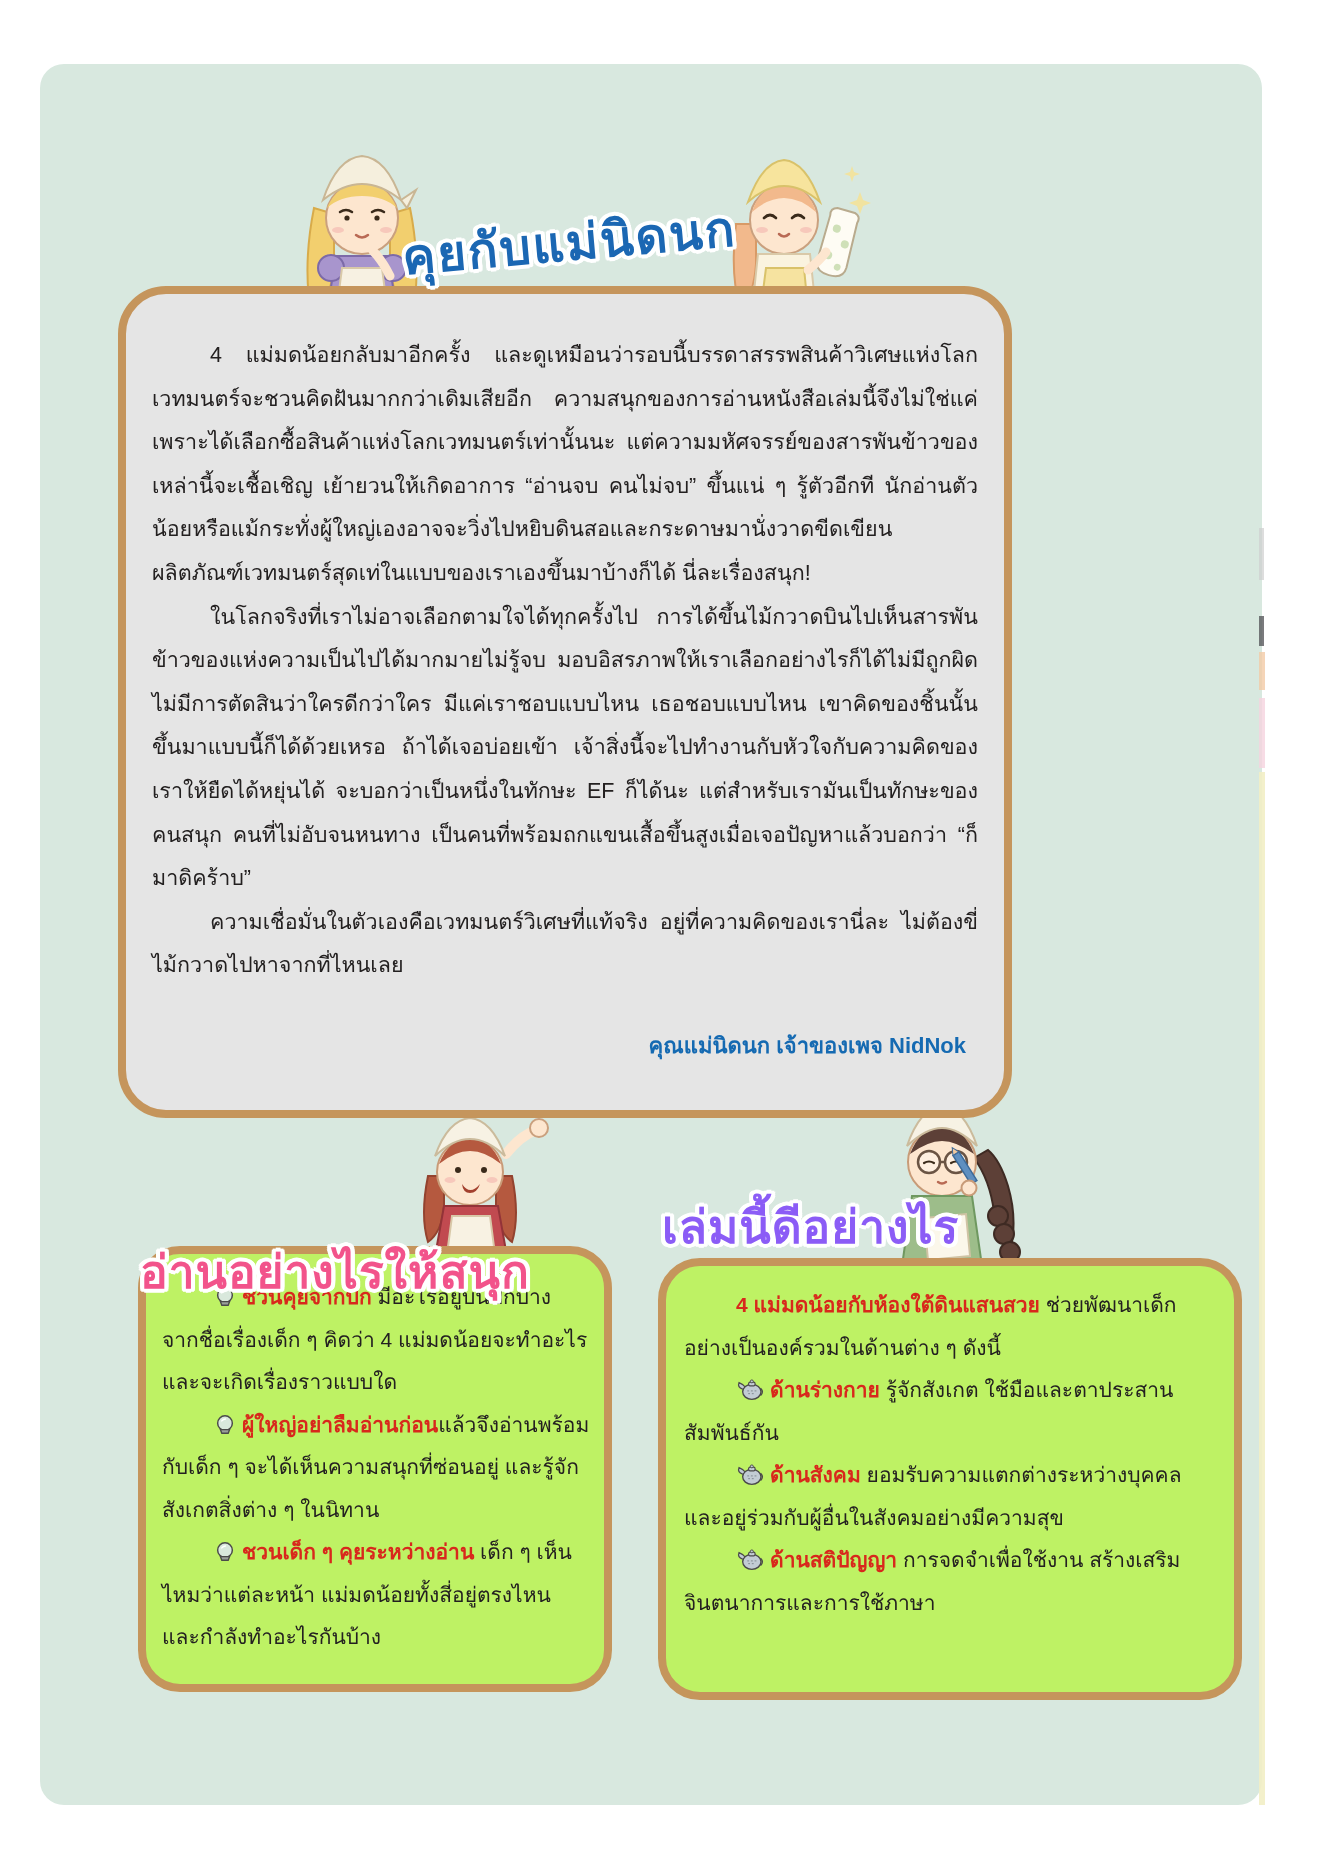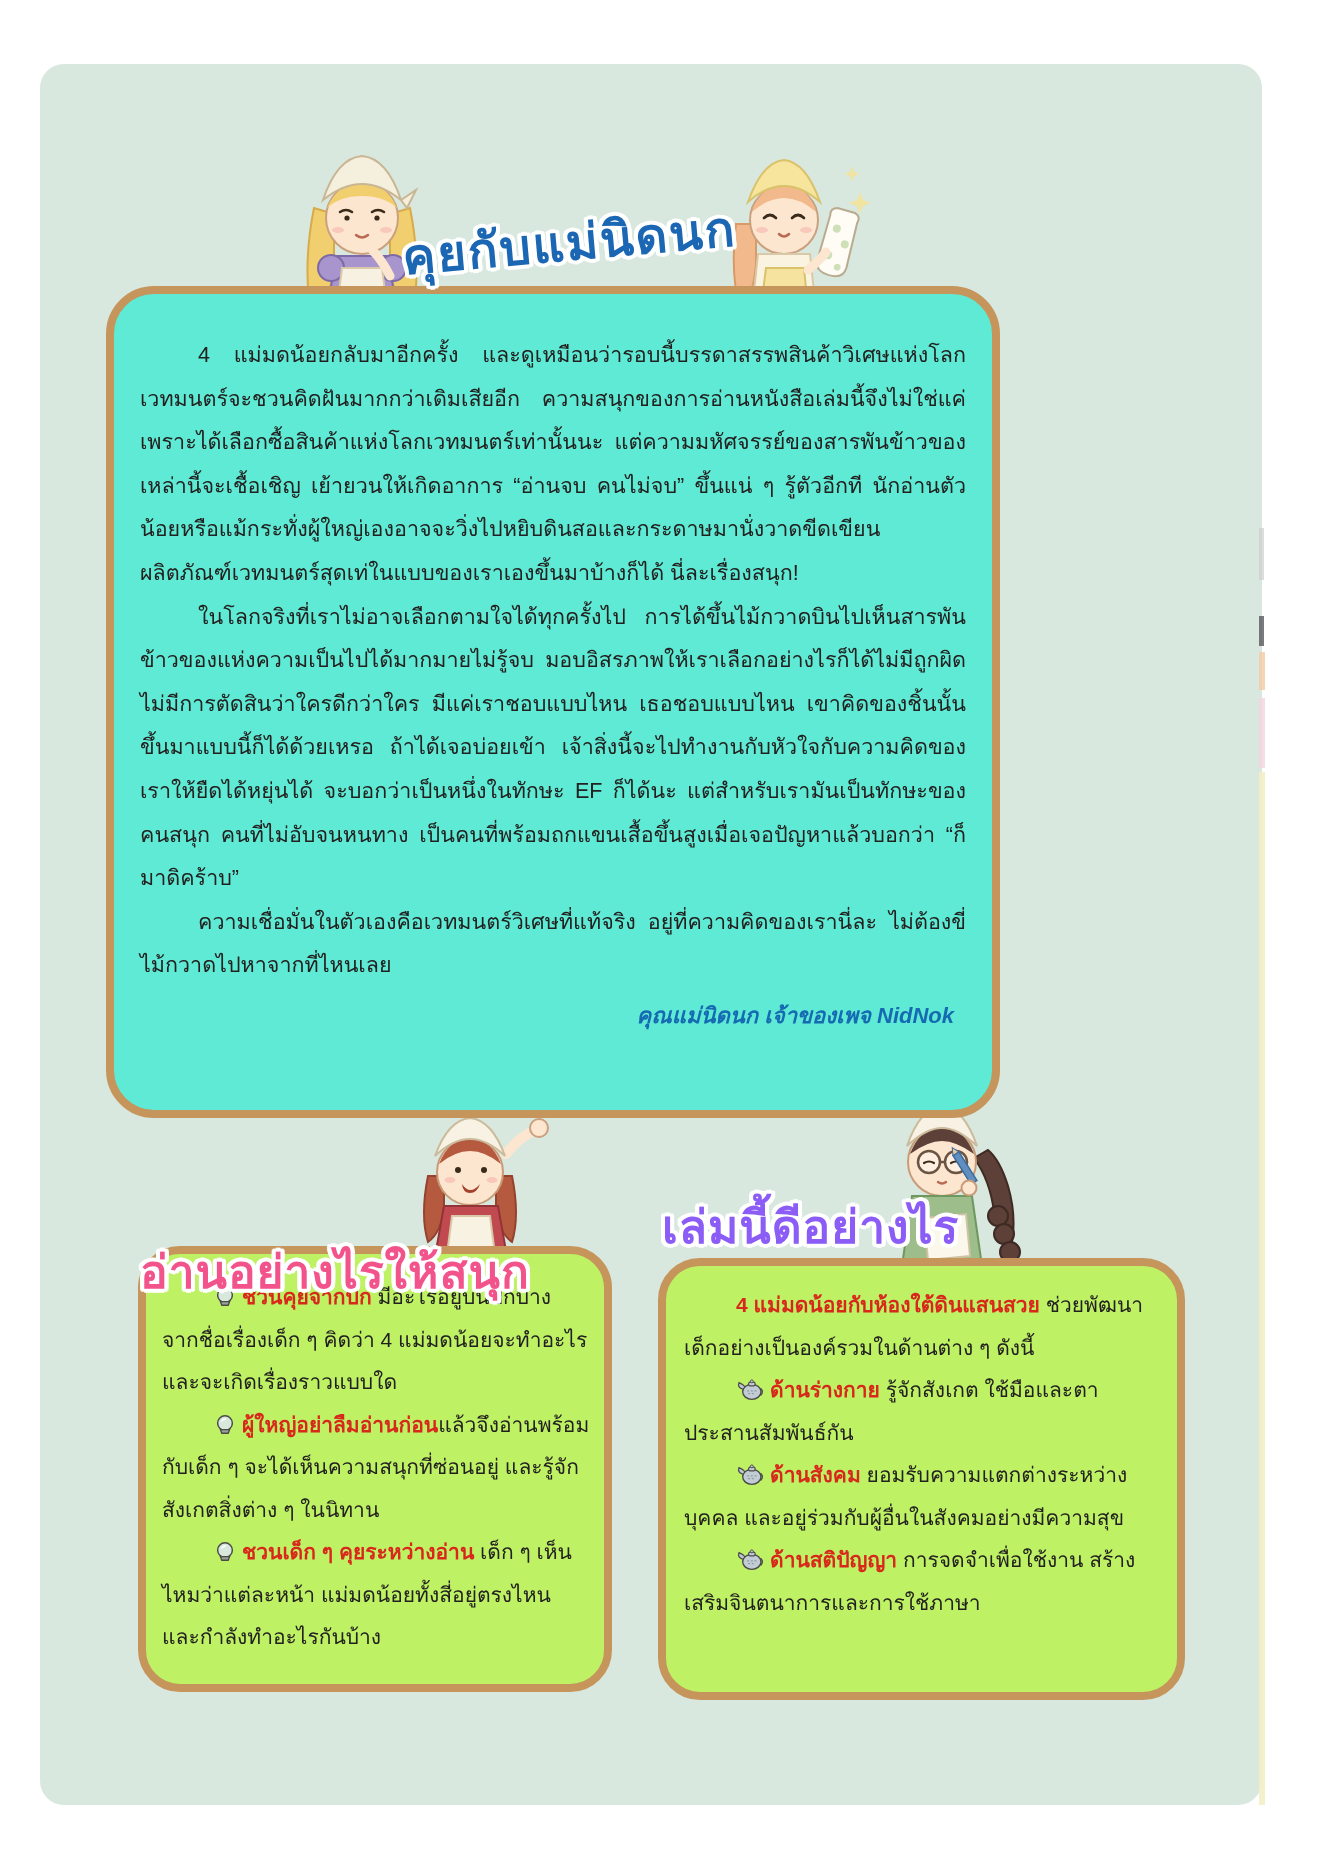--- a/index.html
+++ b/index.html
@@ -31,39 +31,39 @@
   .heading-pink {
     position:absolute; left:140px; top:1235px; z-index:3;
     font-size:46px; color:#f2538b; letter-spacing:1px;
   }
   .heading-green {
     position:absolute; left:662px; top:1190px; z-index:3;
     font-size:46px; color:#8b5cf6; letter-spacing:1px;
   }
   
   .letter-box {
-    position:absolute; left:106px; top:286px; width:894px; height:832px;
-    background:#5eead4; border:8px solid #c5955c; border-radius:48px;
+    position:absolute; left:118px; top:286px; width:894px; height:832px;
+    background:#e5e5e5; border:8px solid #c5955c; border-radius:48px;
     padding:40px 26px 0 26px; z-index:2;
   }
   .letter-box p.para {
     font-size:21.5px; line-height:43.6px; text-align:justify;
     text-indent:58px; color:#232020;
   }
   .signature {
-    margin-top:10px; padding-right:12px;
-    text-align:right; font-size:22px; font-weight:bold; color:#156ab2;font-style:italic;
+    margin-top:40px; padding-right:12px;
+    text-align:right; font-size:22px; font-weight:bold; color:#156ab2;
   }
   
   .tip-box {
     position:absolute; background:#bef264; border:8px solid #c5955c;
     border-radius:42px; z-index:2;
   }
   .tip-box-left  { left:138px; top:1246px; width:474px; height:446px; padding:22px 12px 0 16px; }
-  .tip-box-right { left:658px; top:1258px; width:527px; height:442px; padding:18px 14px 0 18px; }
+  .tip-box-right { left:658px; top:1258px; width:584px; height:442px; padding:18px 14px 0 18px; }
   .tip-box p { font-size:21px; line-height:42.5px; text-indent:52px; }
   .label-red { color:#d8281c; font-weight:bold; }
   .bullet-icon { display:inline-block; vertical-align:-4px; margin-right:6px; }
   
   .char { position:absolute; z-index:1; }
   .char-top-left     { left:276px; top:146px;  width:172px; height:188px; }
   .char-top-right    { left:694px; top:154px;  width:190px; height:180px; }
   .char-bottom-left  { left:386px; top:1114px; width:176px; height:150px; }
   .char-bottom-right { left:848px; top:1100px; width:196px; height:170px; }
   

